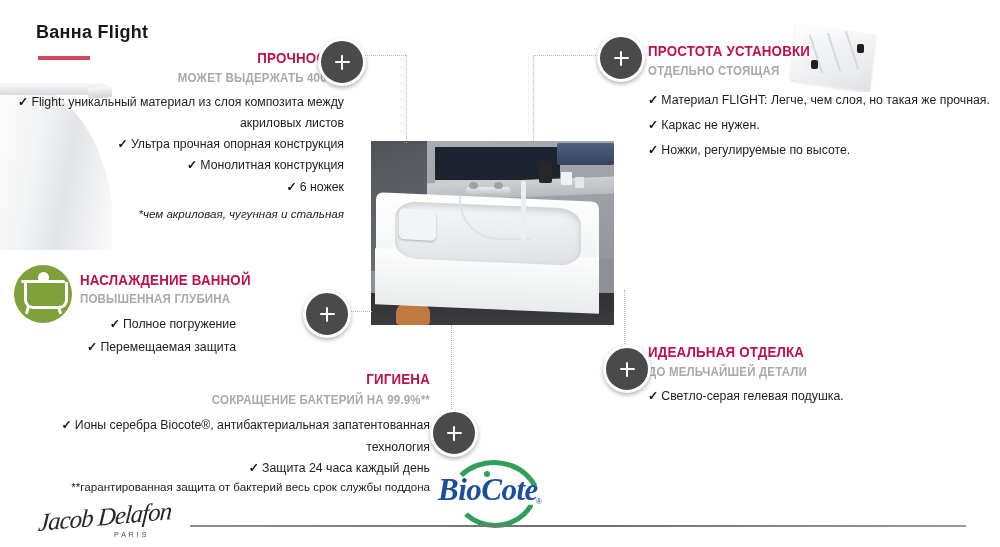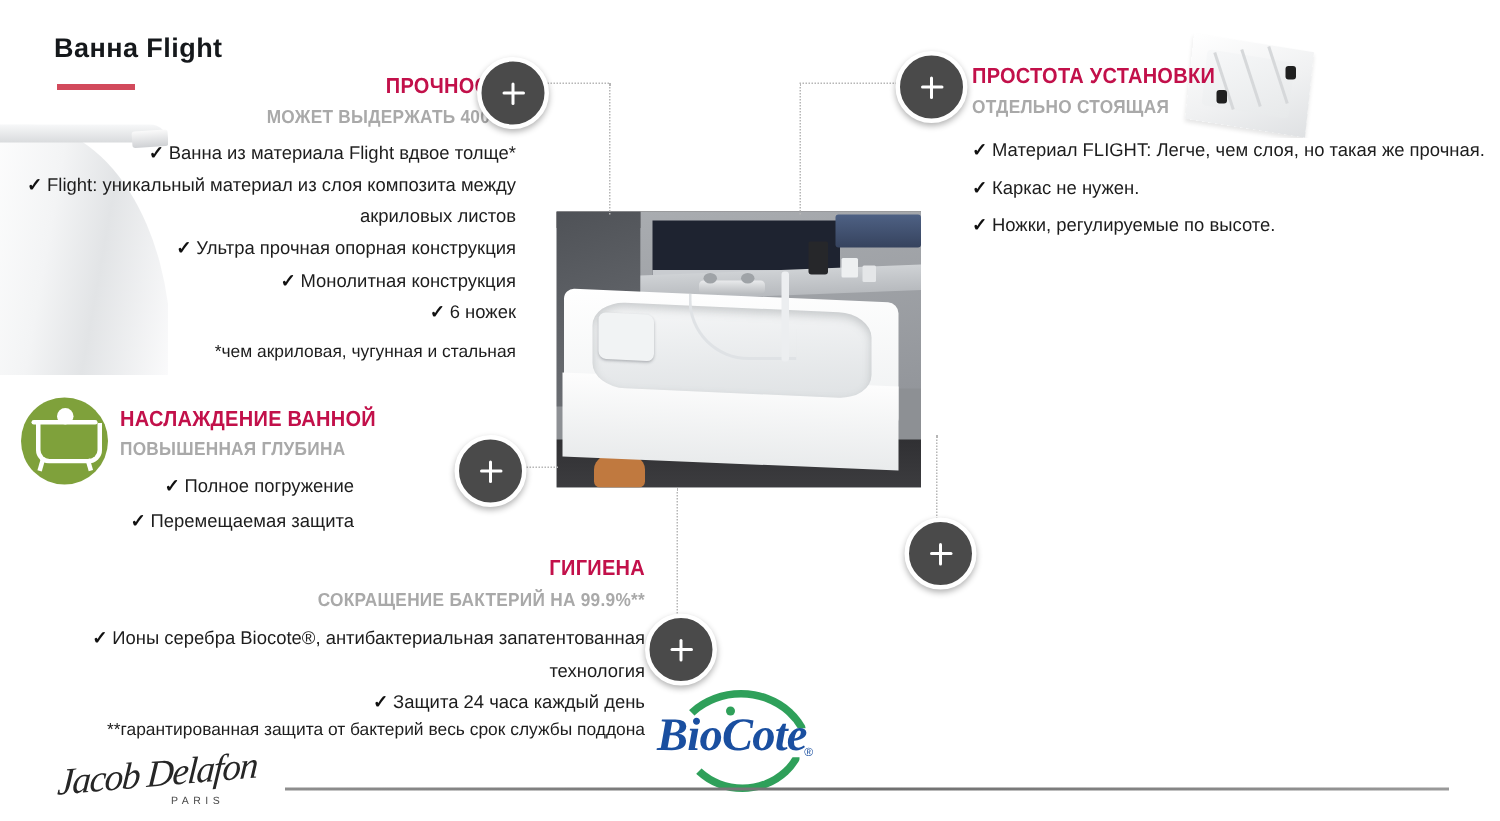--- a/index.html
+++ b/index.html
@@ -223,36 +223,33 @@
 
   <div class="abs dot-v" style="left:451px;top:325px;height:84px;"></div>
 
   <div class="abs dot-v" style="left:624px;top:290px;height:56px;"></div>
 
   <div class="abs ta-right" style="left:14px;top:50px;width:330px;">
     <div class="sec-title" style="transform-origin:right center;">ПРОЧНОСТЬ</div>
     <div class="sec-sub" style="transform-origin:right center;margin-top:5px;">МОЖЕТ ВЫДЕРЖАТЬ 400 КГ</div>
     <div class="bullets" style="margin-top:7px;">
       <div class="li">
-        <span class="chk">✓</span><span>Ванна из материала Flight вдвое толще*</span>
-      </div>
-      <div class="li">
         <span class="chk">✓</span><span>Flight: уникальный материал из слоя композита между акриловых листов</span>
       </div>
       <div class="li">
         <span class="chk">✓</span><span>Ультра прочная опорная конструкция</span>
       </div>
       <div class="li">
         <span class="chk">✓</span><span>Монолитная конструкция</span>
       </div>
       <div class="li">
         <span class="chk">✓</span><span>6 ножек</span>
       </div>
     </div>
-    <div class="note" style="margin-top:9px;">*чем акриловая, чугунная и стальная</div>
+    <div class="note" style="margin-top:9px;font-style:italic;">*чем акриловая, чугунная и стальная</div>
   </div>
 
   <div class="abs plus" style="left:318px;top:38px;"></div>
 
   <div class="abs ta-left" style="left:648px;top:43px;width:345px;">
     <div class="sec-title" style="transform-origin:left center;">ПРОСТОТА УСТАНОВКИ</div>
     <div class="sec-sub" style="transform-origin:left center;margin-top:5px;">ОТДЕЛЬНО СТОЯЩАЯ</div>
     <div class="bullets" style="margin-top:10px;line-height:2.05;">
       <div class="li">
         <span class="chk">✓</span><span>Материал FLIGHT: Легче, чем слоя, но такая же прочная.</span>
@@ -311,20 +308,29 @@
   <div class="abs plus" style="left:430px;top:409px;"></div>
 
   <div class="abs" id="biocote">
     <div class="bc-arc-top"></div>
     <div class="bc-arc-bot"></div>
     <div class="bc-dot"></div>
     <div class="bc-word">BioCote</div>
     <div class="bc-r">®</div>
   </div>
 
+  <div class="abs ta-left" style="left:648px;top:344px;width:330px;">
+    <div class="sec-title" style="transform-origin:left center;">ИДЕАЛЬНАЯ ОТДЕЛКА</div>
+    <div class="sec-sub" style="transform-origin:left center;margin-top:5px;">ДО МЕЛЬЧАЙШЕЙ ДЕТАЛИ</div>
+    <div class="bullets" style="margin-top:7px;">
+      <div class="li">
+        <span class="chk">✓</span><span>Светло-серая гелевая подушка.</span>
+      </div>
+    </div>
+  </div>
 
   <div class="abs plus" style="left:603px;top:345px;"></div>
 
   <div class="abs" id="signature">
     <div class="sig-script">Jacob Delafon</div>
     <div class="sig-paris">PARIS</div>
   </div>
   <div class="abs" id="footer-rule"></div>
 
 </div>

